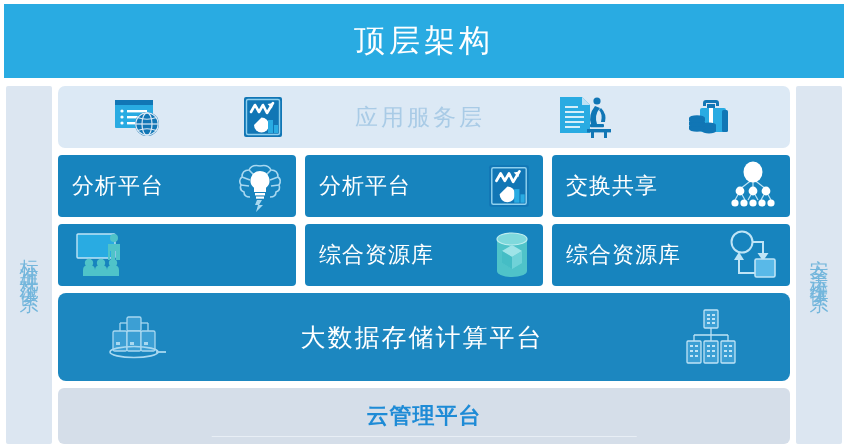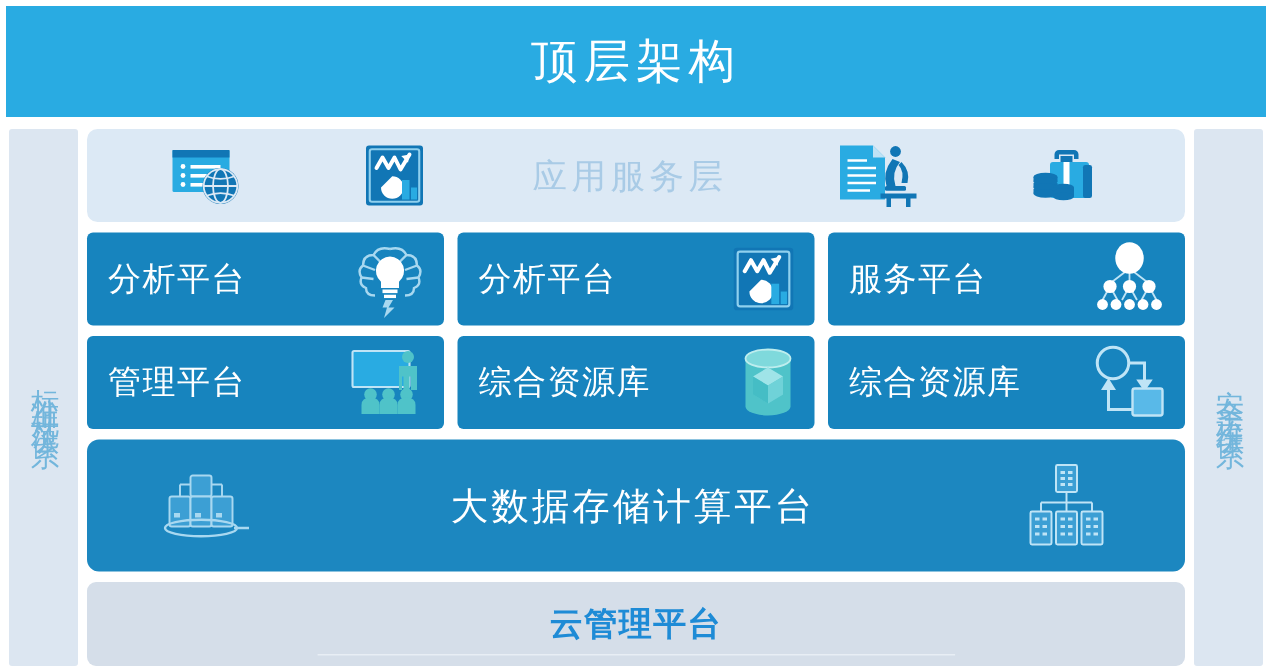--- a/index.html
+++ b/index.html
@@ -284,21 +284,21 @@
               <polyline points="11,18 15,11 19,18 23,11 27,19 33,9" fill="none" stroke="#ffffff" stroke-width="2.6" stroke-linejoin="round" stroke-linecap="round"></polyline>
               <polygon points="33,9 27.5,10 32,14.5" fill="#ffffff"></polygon>
               <path d="M14 31 a7.5 7.5 0 1 0 7.5 -7.5 L14 31" fill="#ffffff"></path>
               <rect x="28" y="26" width="5" height="13" fill="#29ABE2"></rect>
               <rect x="34" y="31" width="4" height="8" fill="#29ABE2"></rect>
             </svg>
           </span>
         </div>
 
         <div class="card">
-          <span class="card-label">服务平台</span>
+          <span class="card-label">交换共享</span>
           <span class="card-icon">
             <svg width="54" height="50" viewBox="0 0 54 50">
               <g stroke="#BFE4F6" stroke-width="1.2" fill="none">
                 <line x1="27" y1="18" x2="14" y2="28"></line>
                   <line x1="27" y1="18" x2="27" y2="28"></line>
                   <line x1="27" y1="18" x2="40" y2="28"></line>
                 <line x1="14" y1="30" x2="9" y2="39"></line>
                   <line x1="14" y1="30" x2="19" y2="39"></line>
                 <line x1="27" y1="30" x2="22" y2="39"></line>
                   <line x1="27" y1="30" x2="32" y2="39"></line>
@@ -318,21 +318,20 @@
               </g>
             </svg>
           </span>
         </div>
 
       </div>
 
       <div class="row">
 
         <div class="card">
-          <span class="card-label">管理平台</span>
           <span class="card-icon">
             <svg width="56" height="50" viewBox="0 0 56 50">
               <rect x="5" y="4" width="38" height="24" rx="1" fill="#29ABE2" stroke="#BFE4F6" stroke-width="1.4"></rect>
               <circle cx="42" cy="8" r="4" fill="#4FC3C9"></circle>
               <path d="M36 14 h12 v16 h-4 v-9 h-1 v9 h-4 v-9 h-1 v9 h-2 z" fill="#4FC3C9"></path>
               <g fill="#4FC3C9">
                 <circle cx="17" cy="33" r="4.2"></circle>
                   <path d="M11 40 q0 -5 6 -5 q6 0 6 5 v6 h-12 z"></path>
                 <circle cx="29" cy="33" r="4.2"></circle>
                   <path d="M23 40 q0 -5 6 -5 q6 0 6 5 v6 h-12 z"></path>

